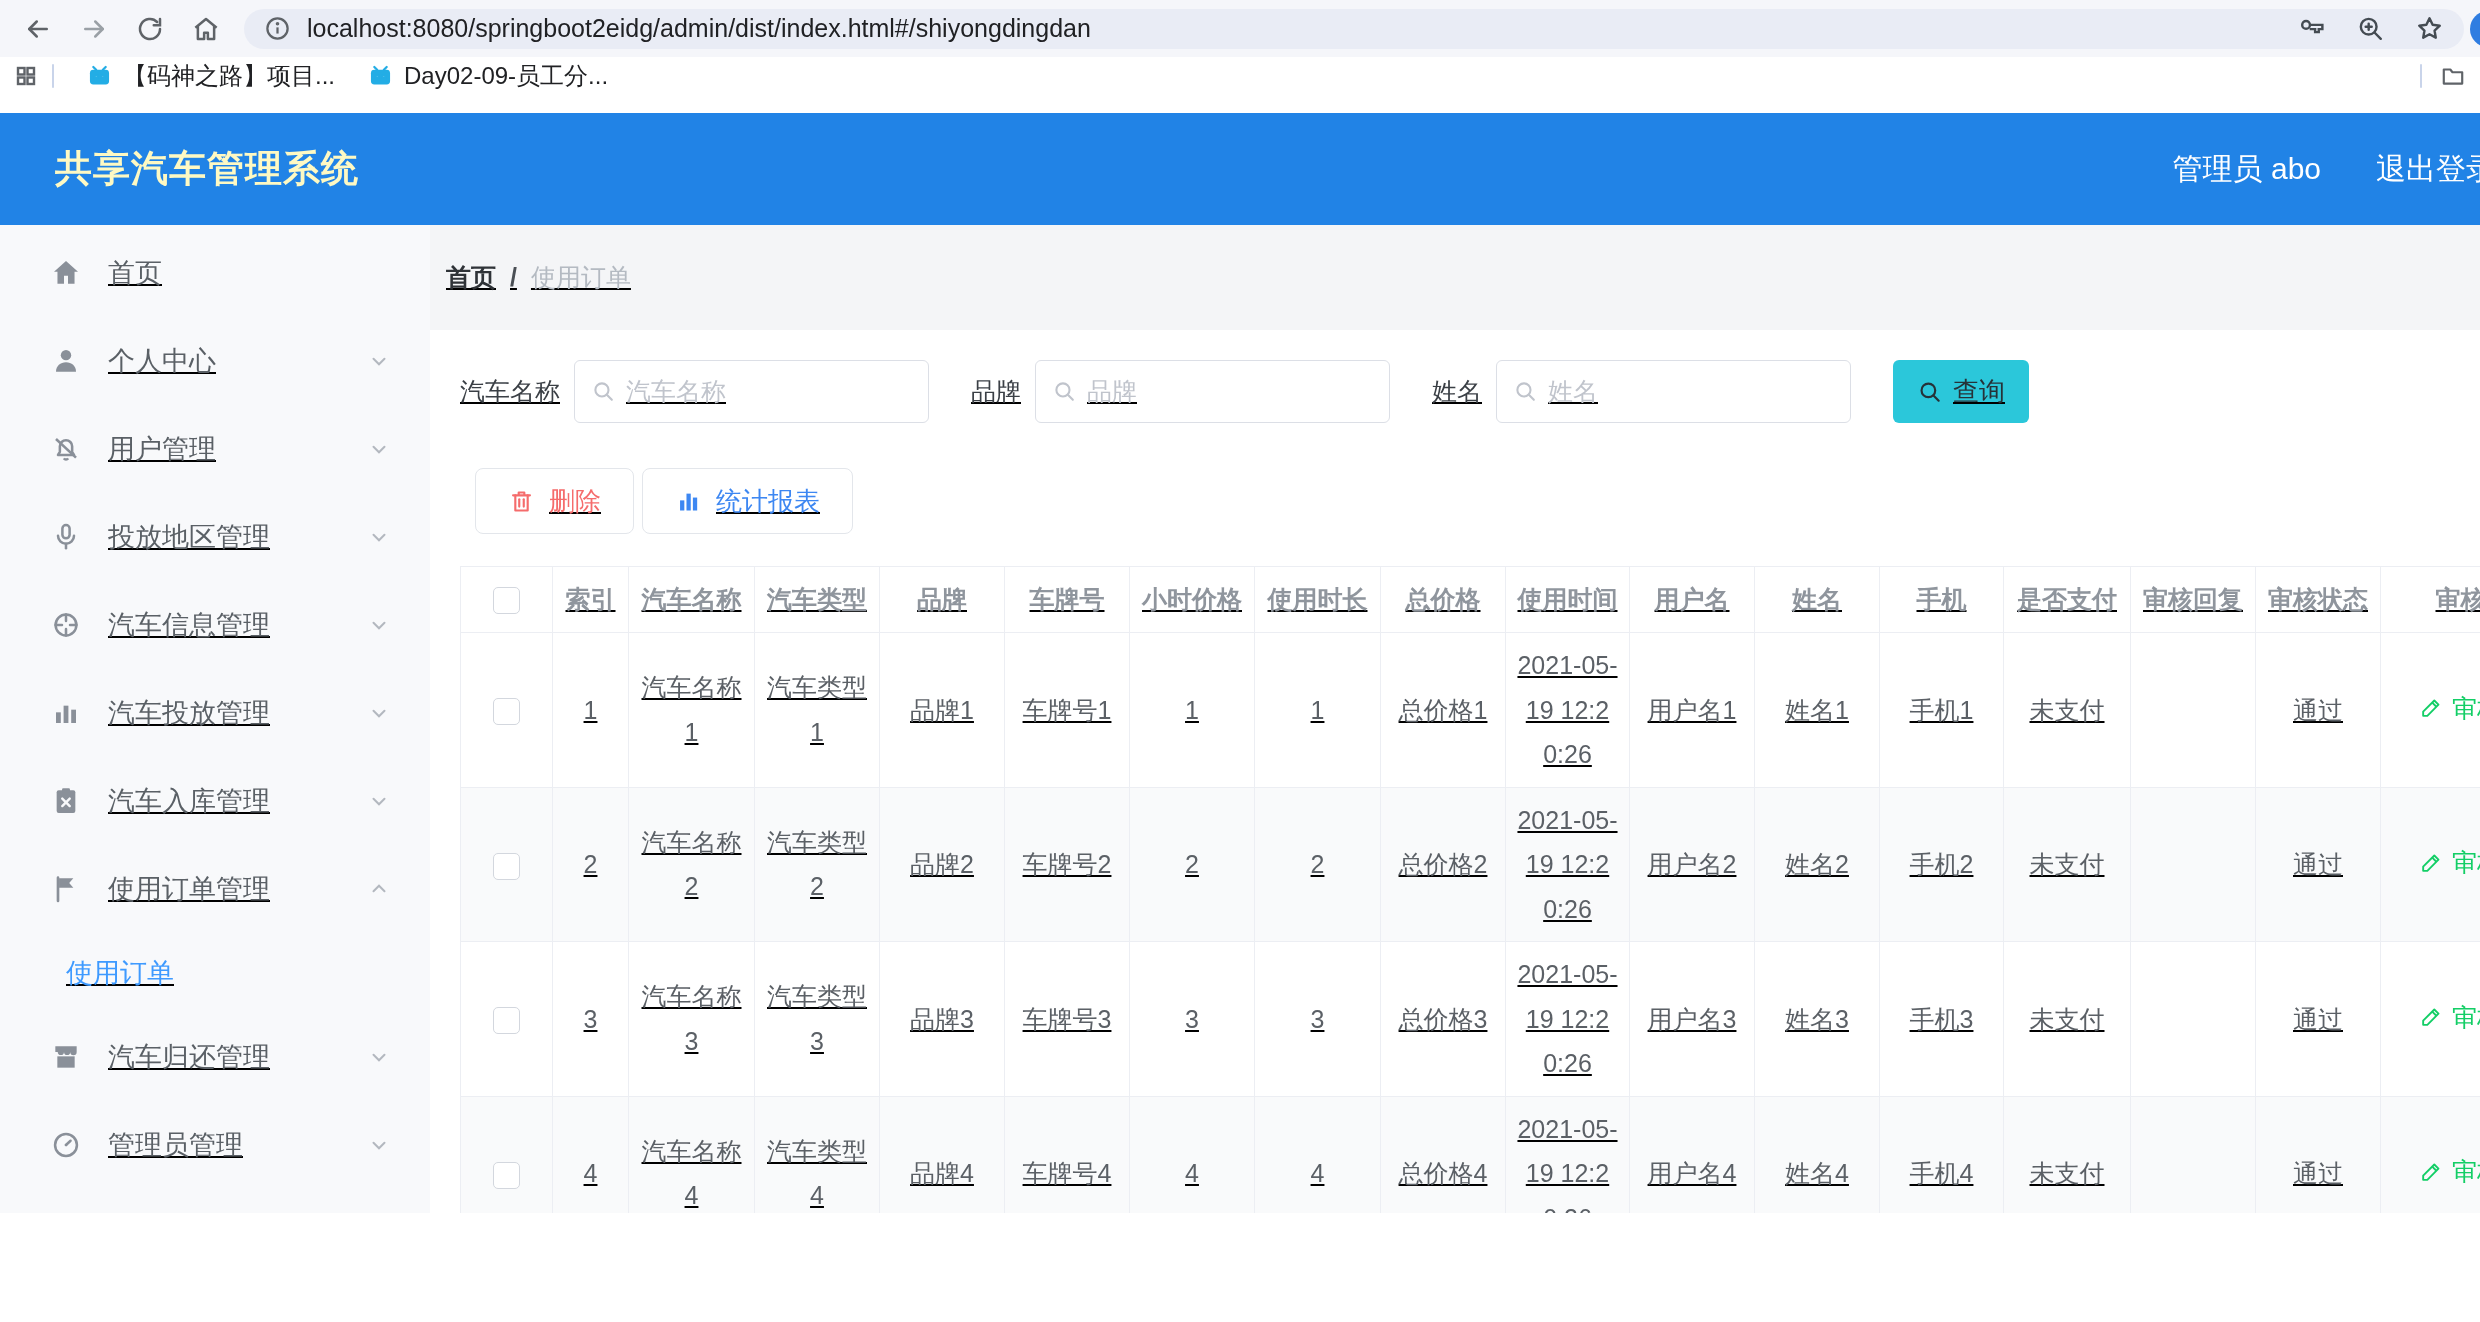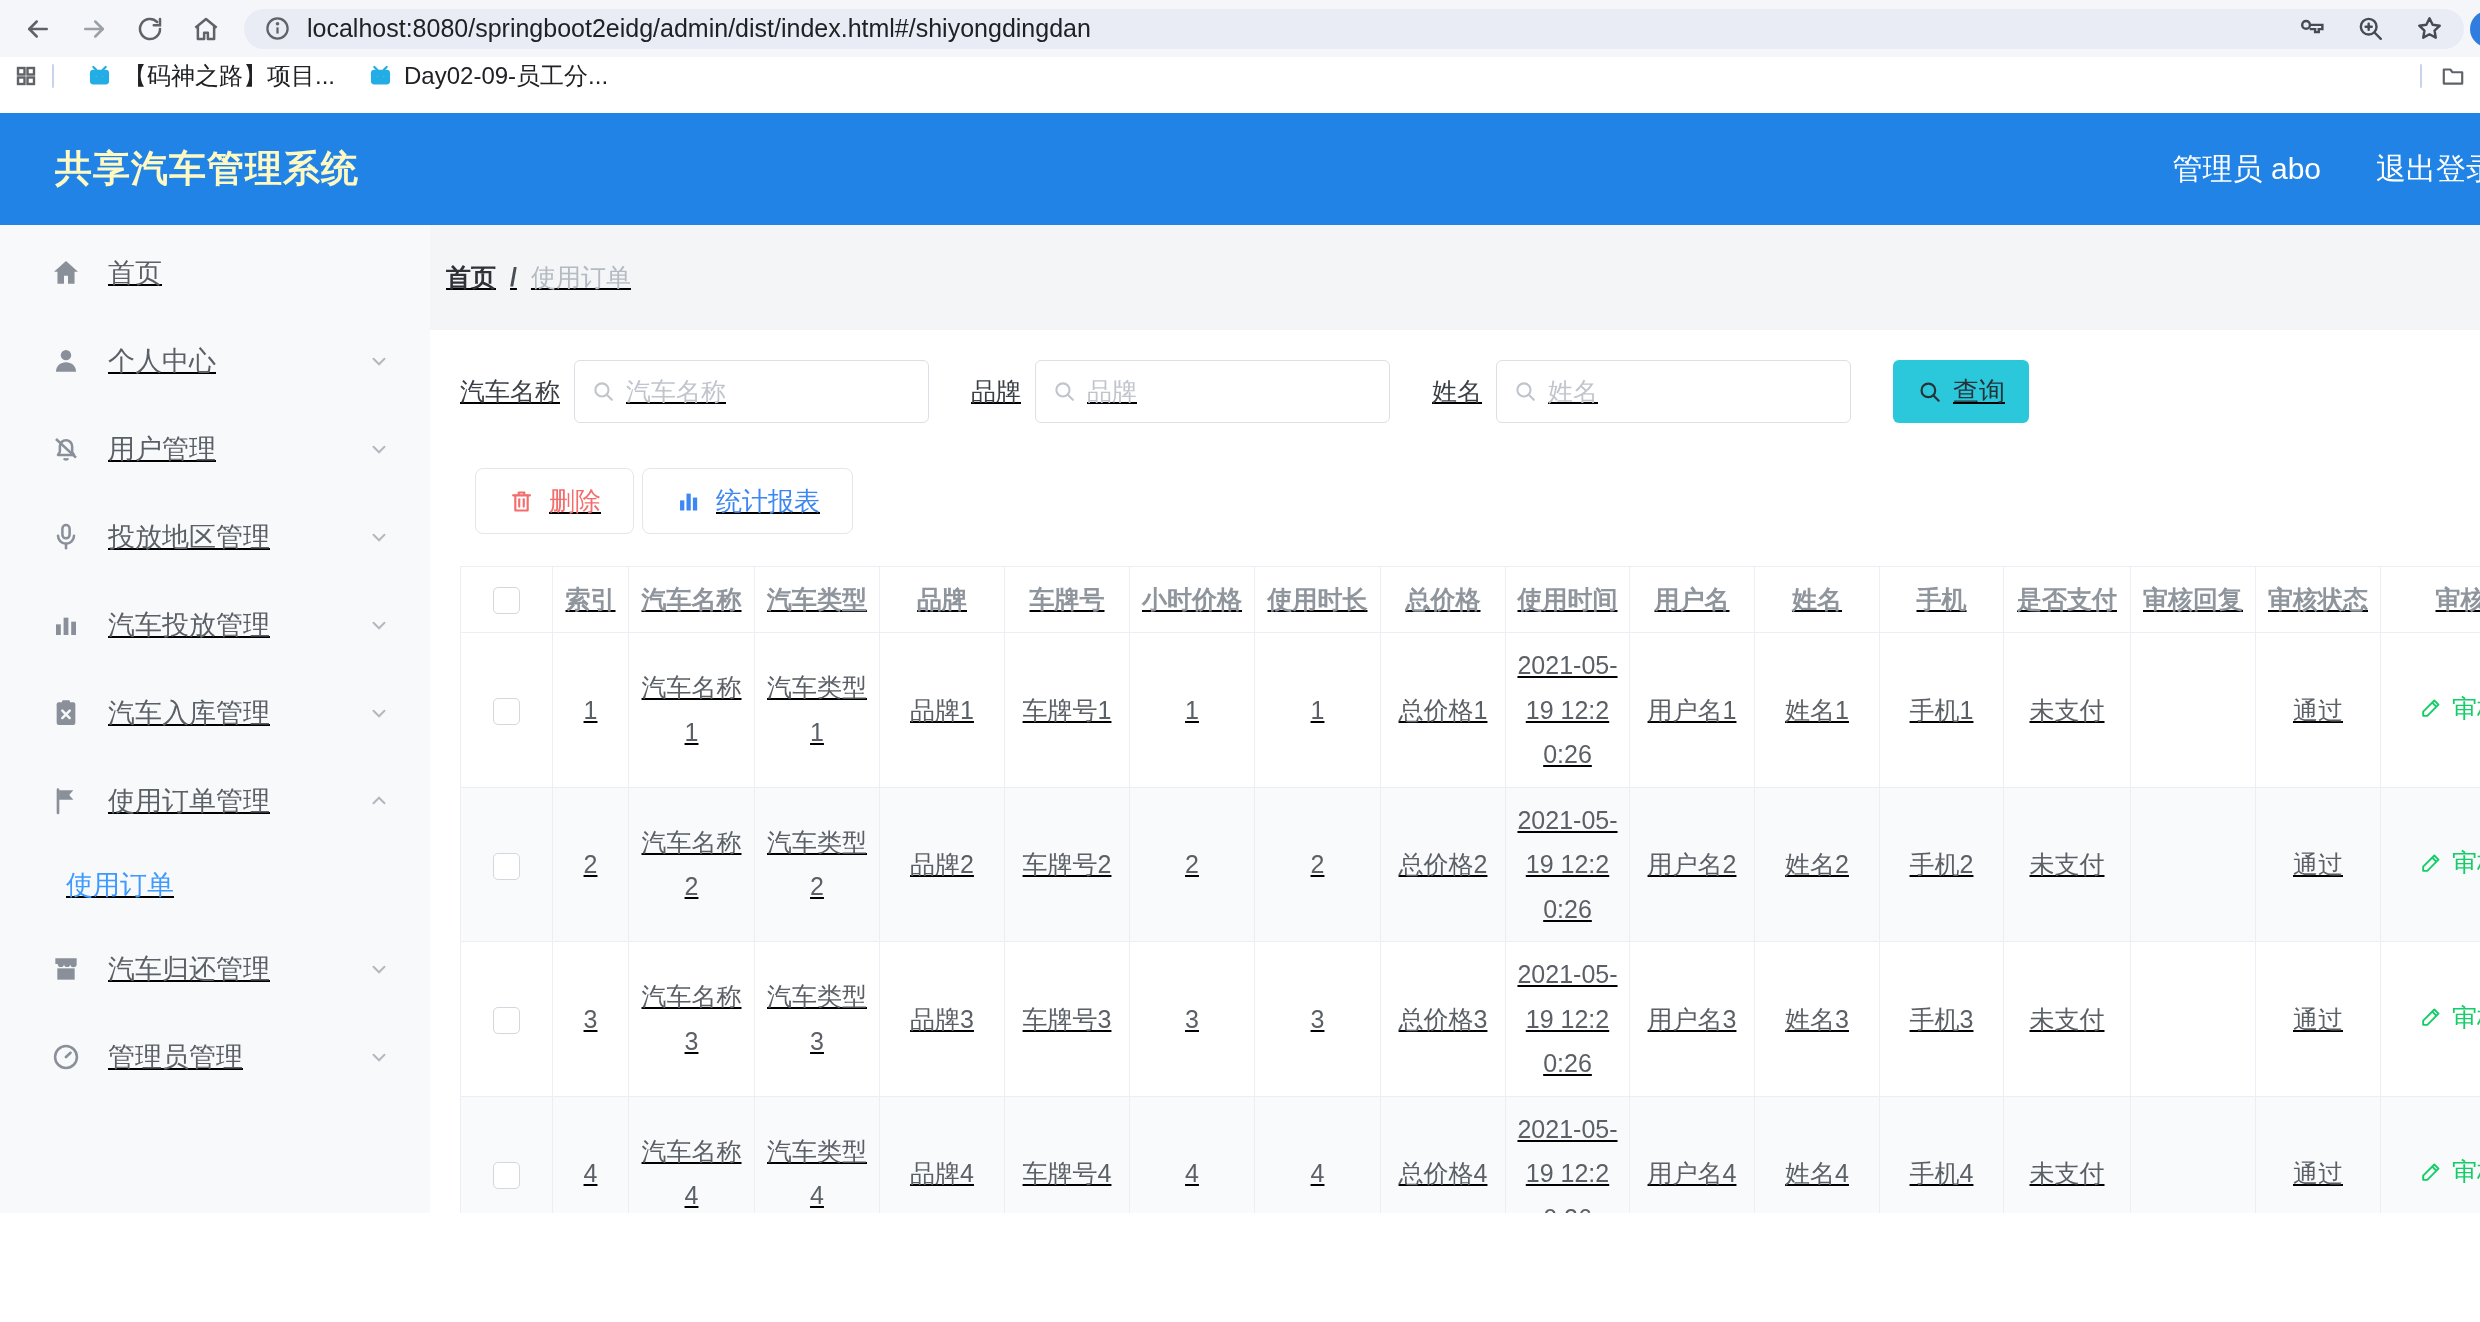--- a/index.html
+++ b/index.html
@@ -262,20 +262,37 @@
           </svg>
       </span>
       <span>投放地区管理</span>
       <span class="chev">
           <svg viewBox="0 0 24 24" fill="none" stroke="currentColor" stroke-width="2.2" stroke-linecap="round">
             <path d="M6 9.5l6 6 6-6"></path>
           </svg>
         </span>
     </div>
 
+    <div class="side-item">
+      <span class="s-ic">
+        <svg viewBox="0 0 24 24" fill="none" stroke="currentColor" stroke-width="1.9" stroke-linecap="round">
+            <circle cx="12" cy="12" r="7.8"></circle>
+            <line x1="12" y1="4.2" x2="12" y2="9"></line>
+            <line x1="12" y1="15" x2="12" y2="19.8"></line>
+            <line x1="4.2" y1="12" x2="9" y2="12"></line>
+            <line x1="15" y1="12" x2="19.8" y2="12"></line>
+          </svg>
+      </span>
+      <span>汽车信息管理</span>
+      <span class="chev">
+          <svg viewBox="0 0 24 24" fill="none" stroke="currentColor" stroke-width="2.2" stroke-linecap="round">
+            <path d="M6 9.5l6 6 6-6"></path>
+          </svg>
+        </span>
+    </div>
 
     <div class="side-item">
       <span class="s-ic">
         <svg viewBox="0 0 24 24" fill="currentColor">
             <rect x="4.5" y="11.5" width="3.6" height="8"></rect>
             <rect x="10.2" y="6.5" width="3.6" height="13"></rect>
             <rect x="15.9" y="9.5" width="3.6" height="10"></rect>
           </svg>
       </span>
       <span>汽车投放管理</span>

